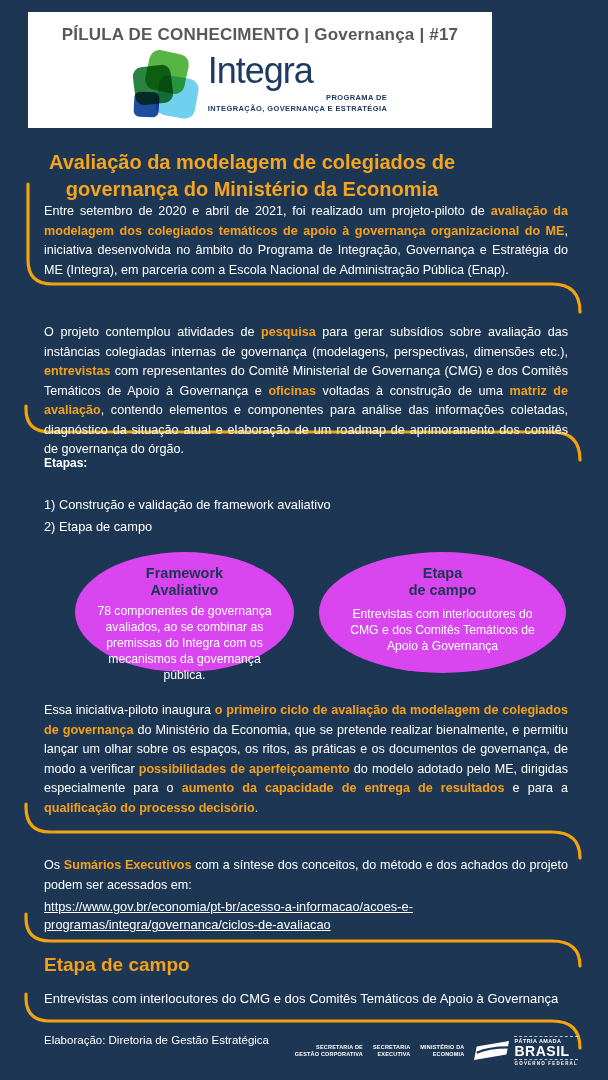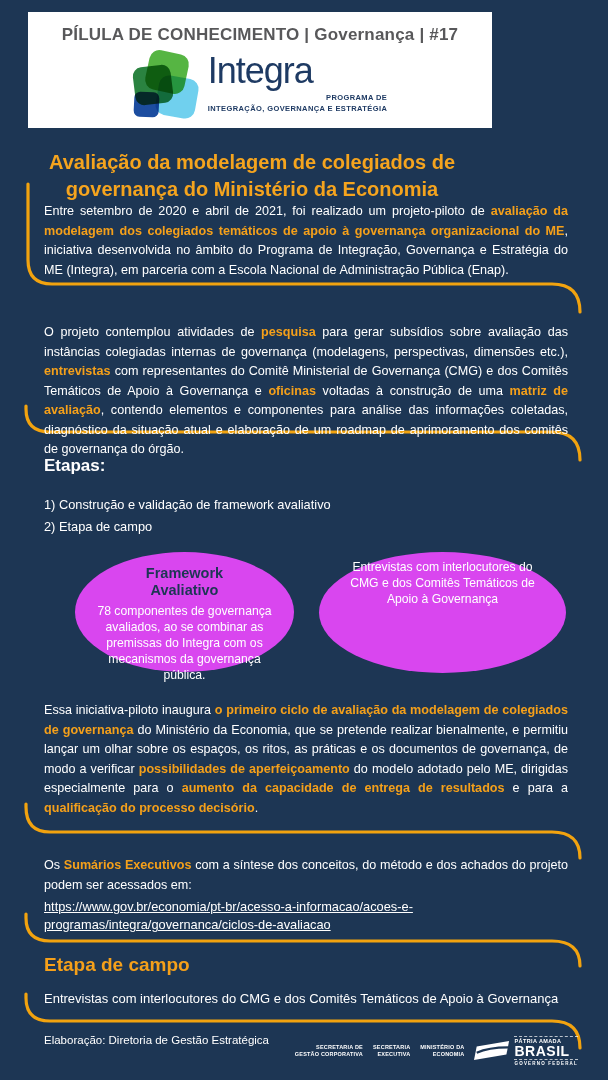--- a/index.html
+++ b/index.html
@@ -45,21 +45,21 @@
     position:absolute;left:44px;width:524px;margin:0;
     color:#ffffff;font-size:12.6px;line-height:1.55;text-align:justify;
   }
   .hl{color:#f5a01a;font-weight:bold;}
   .p1{top:202px;}
   .p2{top:293px;margin-top:30px;}
   .p3{top:701px;}
   .summary{top:856px;}
 
   
-  .etapas-heading{position:absolute;left:44px;top:456px;color:#ffffff;font-size:17px;font-weight:bold;}
+  .etapas-heading{position:absolute;left:44px;top:456px;color:#ffffff;font-size:12px;font-weight:bold;}
   .etapas-item{position:absolute;left:44px;color:#ffffff;font-size:12.8px;}
   .etapas-item.i0{top:497px;}
   .etapas-item.i1{top:519px;}
 
   
   .bubble{
     position:absolute;border-radius:50%;background:#d946ef;
     text-align:center;color:#ffffff;
   }
   .bubble.left{left:75px;top:552px;width:219px;height:120px;}
@@ -126,20 +126,21 @@
 
   <div class="etapas-heading">Etapas:</div>
   <div class="etapas-item i0">1) Construção e validação de framework avaliativo</div>
   <div class="etapas-item i1">2) Etapa de campo</div>
 
   <div class="bubble left">
     <div class="bubble-title"><span>Framework</span><br><span>Avaliativo</span></div>
     <div class="bubble-body">78 componentes de governança avaliados, ao se combinar as premissas do Integra com os mecanismos da governança pública.</div>
   </div>
   <div class="bubble right">
+    <div class="bubble-title"><span>Etapa</span><br><span>de campo</span></div>
     <div class="bubble-body">Entrevistas com interlocutores do CMG e dos Comitês Temáticos de Apoio à Governança</div>
   </div>
 
   <p class="para p3"><span>Essa iniciativa-piloto inaugura </span><span class="hl">o primeiro ciclo de avaliação da modelagem de colegiados de governança</span><span> do Ministério da Economia, que se pretende realizar bienalmente, e permitiu lançar um olhar sobre os espaços, os ritos, as práticas e os documentos de governança, de modo a verificar </span><span class="hl">possibilidades de aperfeiçoamento</span><span> do modelo adotado pelo ME, dirigidas especialmente para o </span><span class="hl">aumento da capacidade de entrega de resultados</span><span> e para a </span><span class="hl">qualificação do processo decisório</span><span>.</span></p>
   <p class="para summary"><span>Os </span><span class="hl">Sumários Executivos</span><span> com a síntese dos conceitos, do método e dos achados do projeto podem ser acessados em:</span></p>
 
   <a class="link" href="#">https://www.gov.br/economia/pt-br/acesso-a-informacao/acoes-e-programas/integra/governanca/ciclos-de-avaliacao</a>
 
   <div class="campo-heading">Etapa de campo</div>
   <div class="campo-text">Entrevistas com interlocutores do CMG e dos Comitês Temáticos de Apoio à Governança</div>

